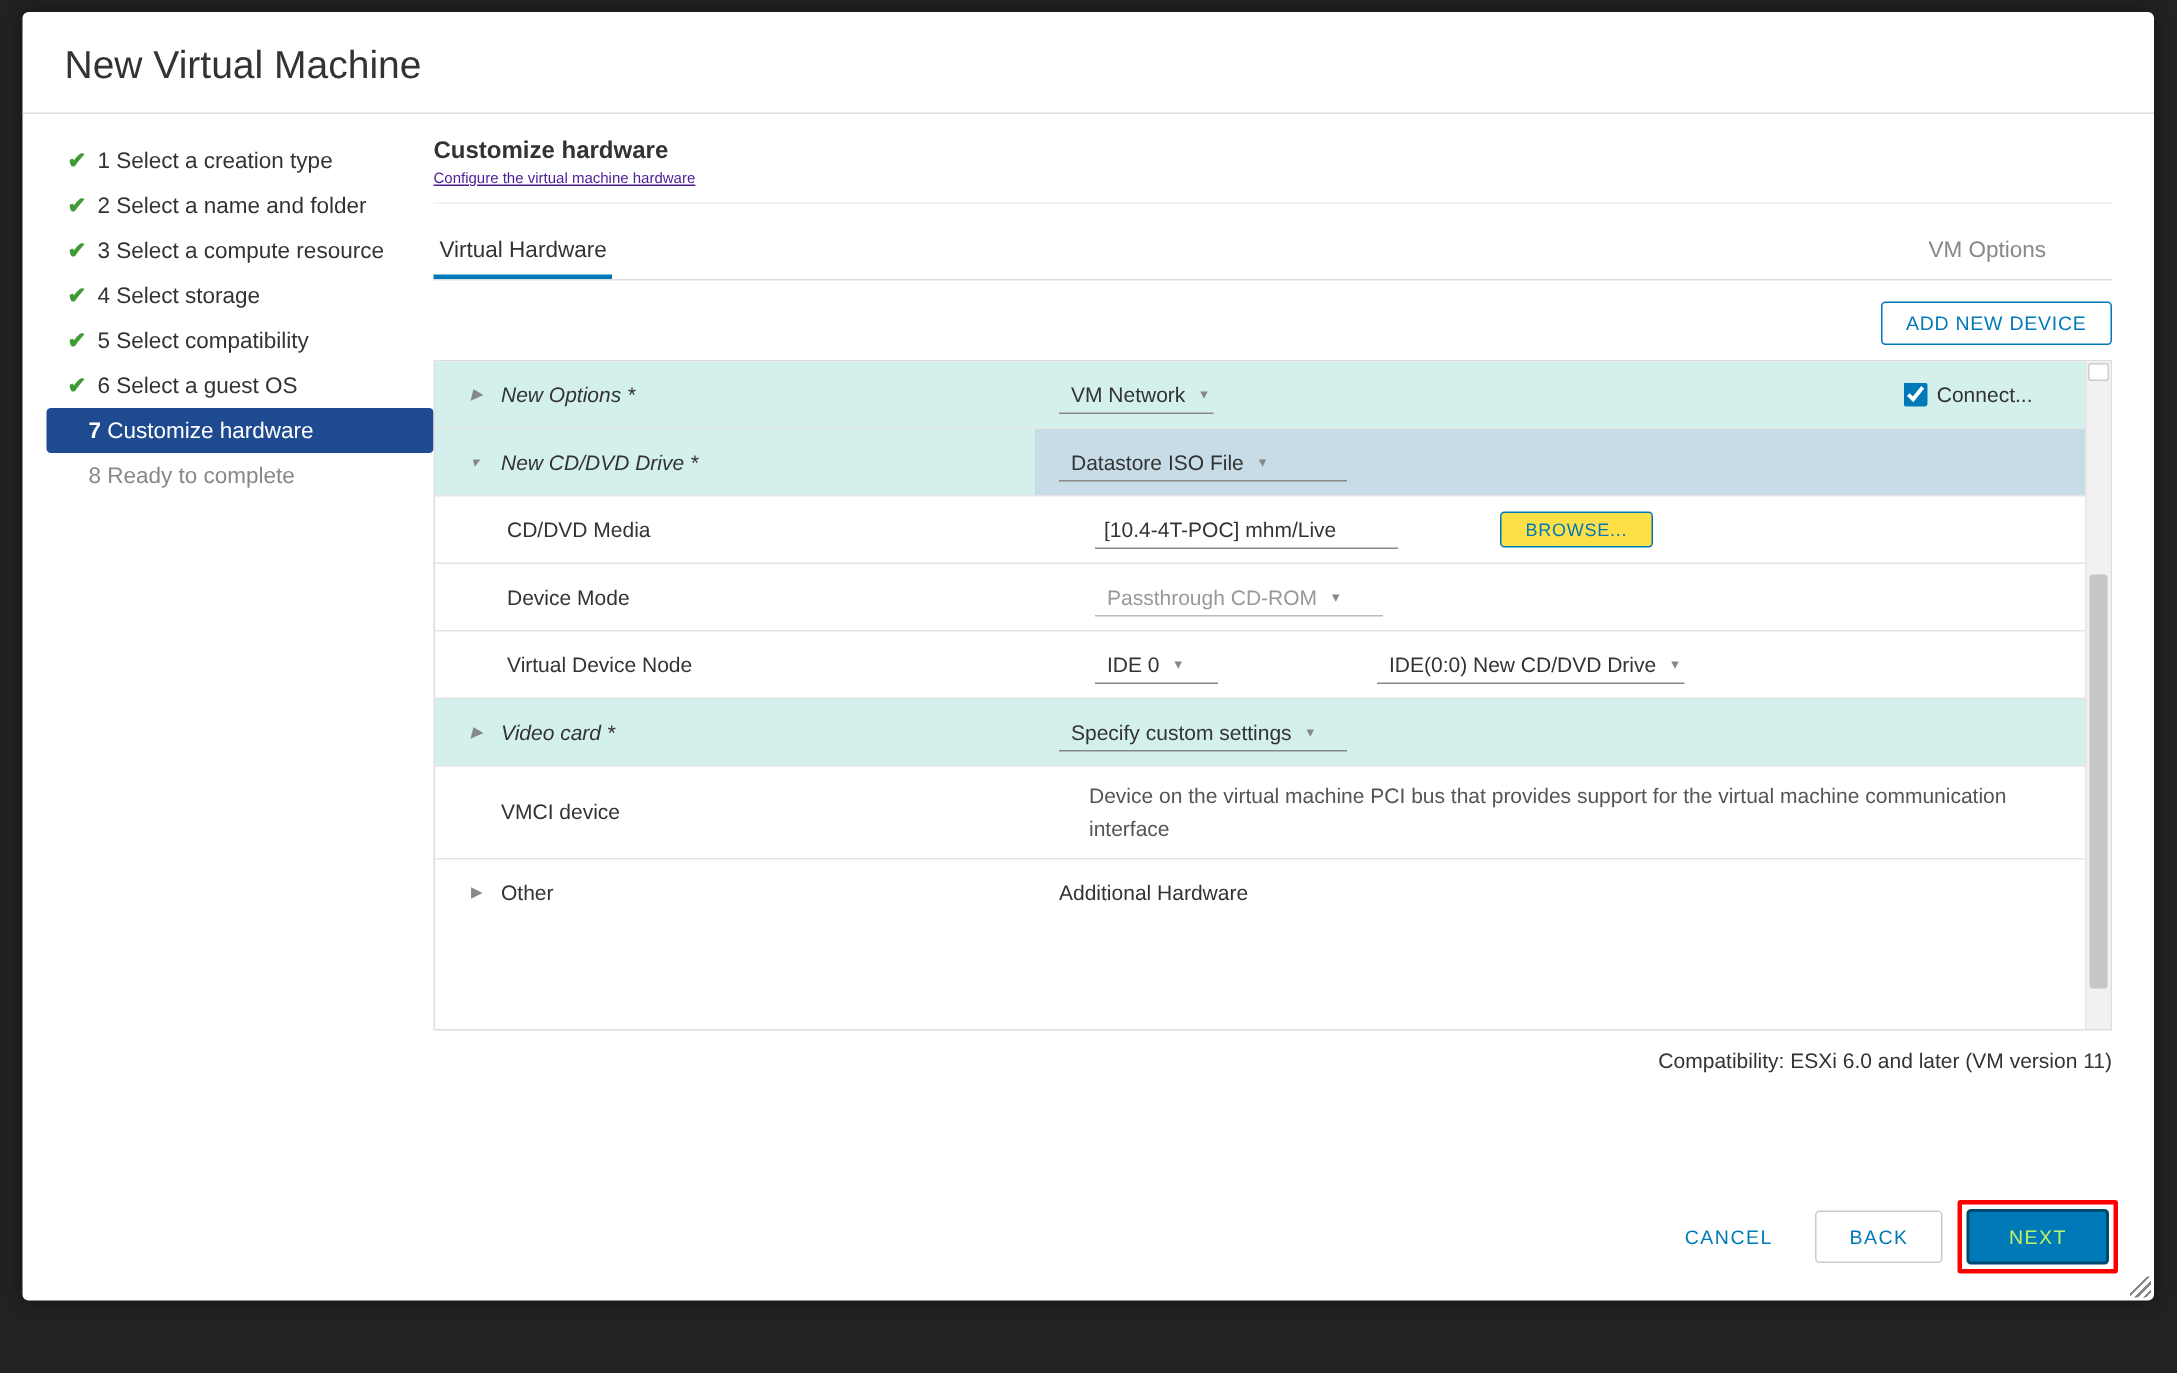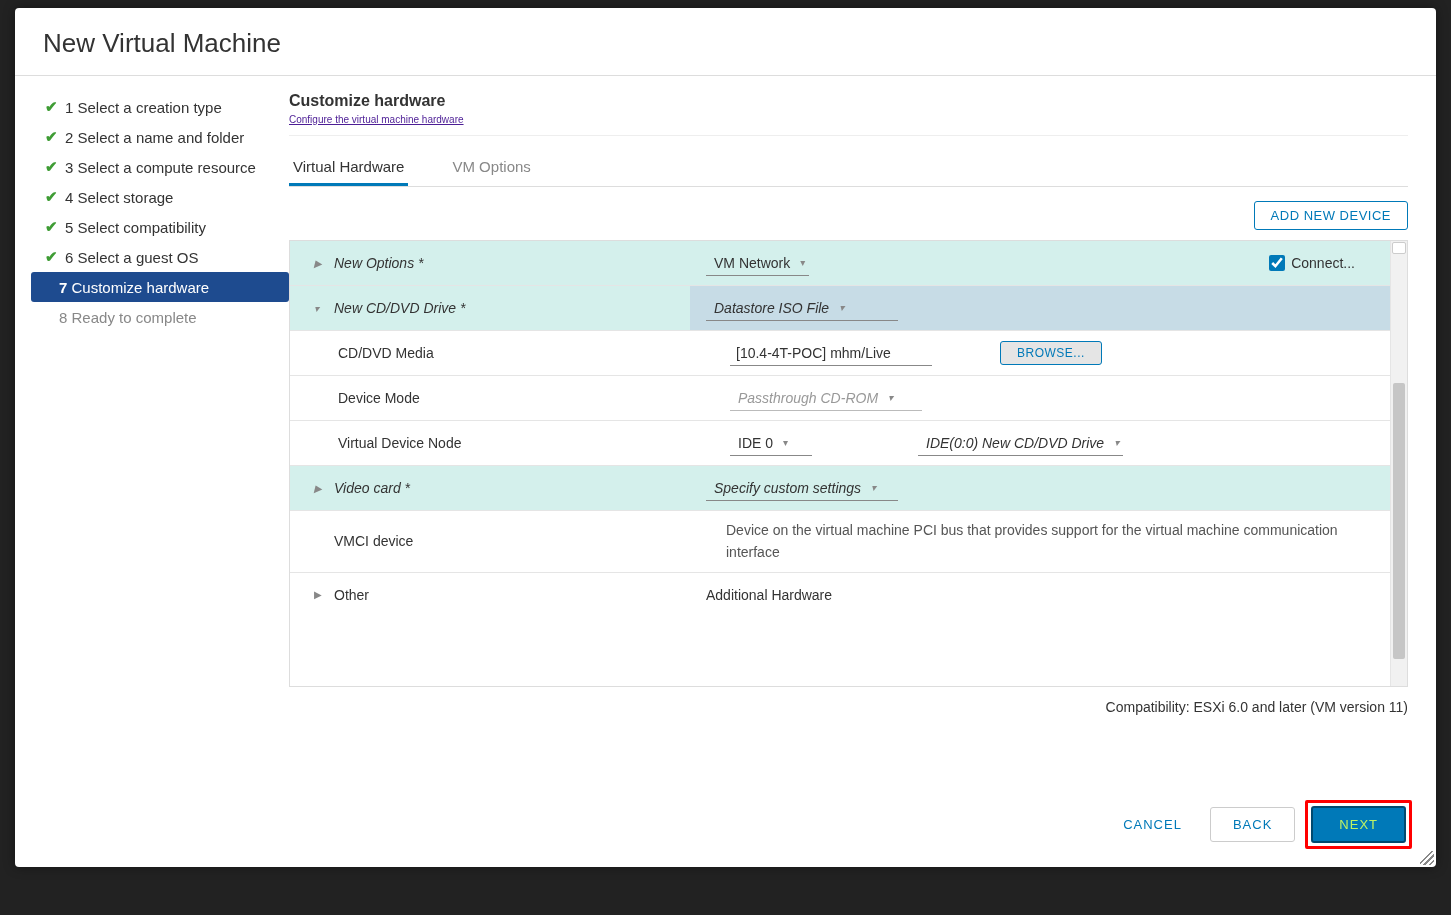--- a/index.html
+++ b/index.html
@@ -13,47 +13,47 @@
   .wizard-step.done .check{color:#3f9c35;font-weight:bold;margin-right:6px;}
   .wizard-step.active{background:#1e4b8f;color:#fff;}
   .wizard-step.active .num{font-weight:600;}
   .wizard-step.pending{color:#888;}
   .wizard-step .check{width:14px;display:inline-block;}
   .wizard-step.active .check,.wizard-step.pending .check{visibility:hidden;}
   
   .pane{flex:1;display:flex;flex-direction:column;min-width:0;}
   .pane-title{font-size:16px;font-weight:600;color:#333;margin:4px 0 4px 0;}
   .pane-sub{font-size:10px;color:#4c1d95;margin-bottom:10px;padding-bottom:10px;border-bottom:1px solid #eee;text-decoration:underline;}
-  .tabs{display:flex;border-bottom:1px solid #ddd;}
+  .tabs{display:flex;border-bottom:1px solid #ddd;justify-content:space-between;}
   .tab{padding:12px 4px 10px 4px;margin-right:40px;font-size:15px;color:#888;cursor:pointer;}
   .tab.active{color:#333;border-bottom:3px solid #0079b8;padding-bottom:8px;}
   .toolbar{display:flex;justify-content:flex-end;padding:14px 0 10px 0;}
   .btn-outline{border:1px solid #0079b8;color:#0079b8;background:#fff;padding:6px 16px;font-size:13px;letter-spacing:0.5px;border-radius:3px;cursor:pointer;}
   
   .hw-box{border:1px solid #ddd;position:relative;height:445px;overflow:hidden;}
   .hw-scroll{position:absolute;inset:0;right:16px;overflow-y:auto;}
   .hw-scrollbar{position:absolute;top:0;right:0;width:16px;height:100%;background:#f1f1f1;border-left:1px solid #e5e5e5;}
   .hw-scrollbar::before{content:"";position:absolute;top:1px;left:1px;right:1px;height:10px;background:#fff;border:1px solid #ccc;border-radius:2px;}
   .hw-scrollbar-thumb{position:absolute;left:2px;right:2px;top:32%;height:62%;background:#c6c6c6;border-radius:2px;}
   .row{display:flex;align-items:center;border-bottom:1px solid #e5e5e5;min-height:44px;}
   .row .label{width:380px;flex-shrink:0;padding:10px 8px 10px 24px;font-size:14px;color:#333;display:flex;align-items:center;}
   .row .value{flex:1;padding:8px 12px 8px 4px;font-size:14px;color:#333;display:flex;align-items:center;flex-wrap:wrap;gap:44px;}
   .row.section{background:#d4f0ec;}
   .row.section .label{font-style:italic;}
   .row.header-sel{background:#c7dce6;}
   .caret{width:14px;display:inline-block;margin-right:6px;color:#888;font-size:10px;}
   .row.child .label{padding-left:48px;}
   .select-like{display:inline-flex;align-items:center;border-bottom:1px solid #888;padding:4px 4px 4px 8px;min-width:70px;color:#333;cursor:pointer;}
-  .select-like.wide{min-width:180px;font-style:italic;}
+  .select-like.wide{min-width:180px;}
   .select-like.disabled{color:#999;border-bottom-color:#bbb;cursor:default;}
   .chev{margin-left:10px;color:#888;font-size:10px;}
   .text-input{border:none;border-bottom:1px solid #888;padding:4px 6px;font-size:14px;width:190px;color:#333;background:transparent;}
   .ck{width:16px;height:16px;accent-color:#0079b8;margin-right:6px;}
   .conn-wrap{margin-left:auto;display:flex;align-items:center;margin-right:24px;}
-  .browse-btn{border:1px solid #0079b8;color:#0079b8;background:#e5e5e5;padding:4px 16px;font-size:12px;border-radius:3px;margin-left:24px;cursor:pointer;letter-spacing:0.5px;}
+  .browse-btn{border:1px solid #0079b8;color:#0079b8;background:#fde047;padding:4px 16px;font-size:12px;border-radius:3px;margin-left:24px;cursor:pointer;letter-spacing:0.5px;}
   .compat{text-align:right;color:#333;font-size:14px;padding:12px 0 0 0;}
   
   .modal-footer{display:flex;justify-content:flex-end;align-items:center;padding:14px 24px 18px 24px;gap:10px;}
   .btn-flat{background:none;border:none;color:#0079b8;font-size:13px;letter-spacing:1px;padding:10px 18px;cursor:pointer;}
   .btn-sec{background:#fff;border:1px solid #ccc;color:#0079b8;font-size:13px;letter-spacing:1px;padding:9px 22px;border-radius:3px;cursor:pointer;}
   .btn-pri{background:#0079b8;border:2px solid #004a70;color:#bef264;font-size:13px;letter-spacing:1px;padding:9px 26px;border-radius:3px;cursor:pointer;}
   .next-highlight{border:3px solid #f00;padding:3px;border-radius:2px;}
   .resize-grip{position:absolute;right:2px;bottom:2px;width:14px;height:14px;background:
     linear-gradient(135deg,transparent 0 40%,#888 40% 48%,transparent 48% 60%,#888 60% 68%,transparent 68% 80%,#888 80% 88%,transparent 88%);}
 </style>

